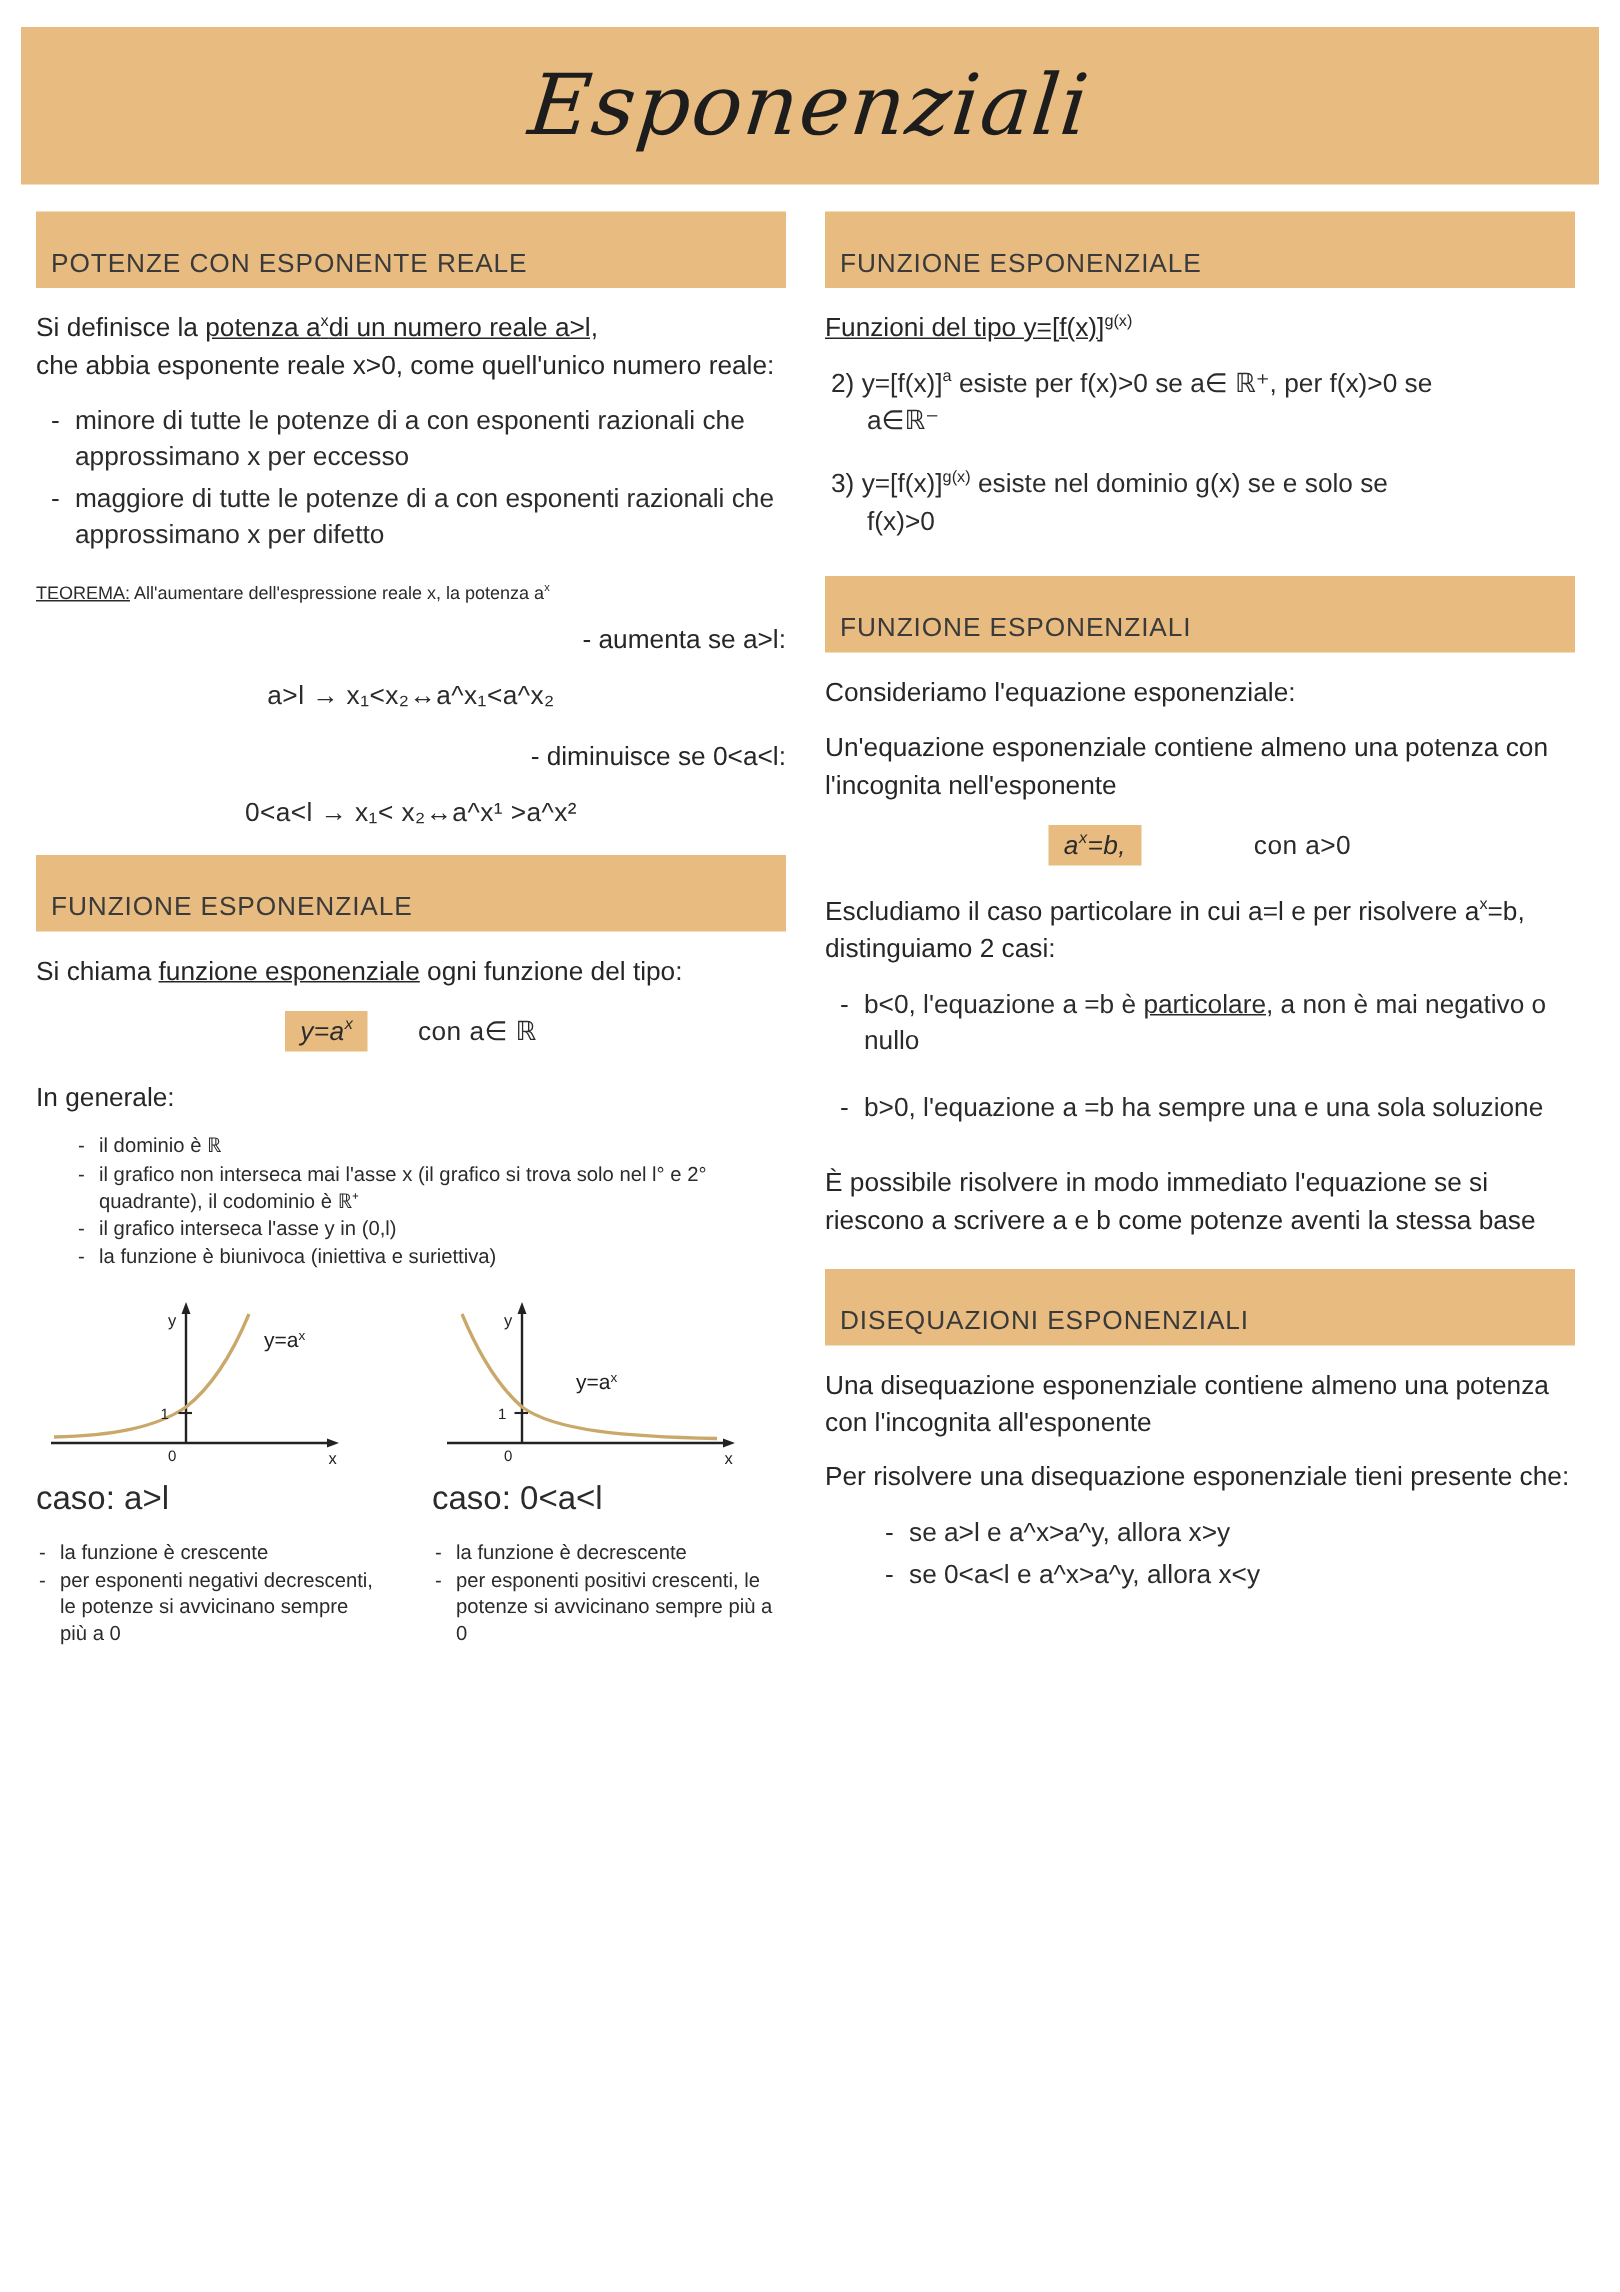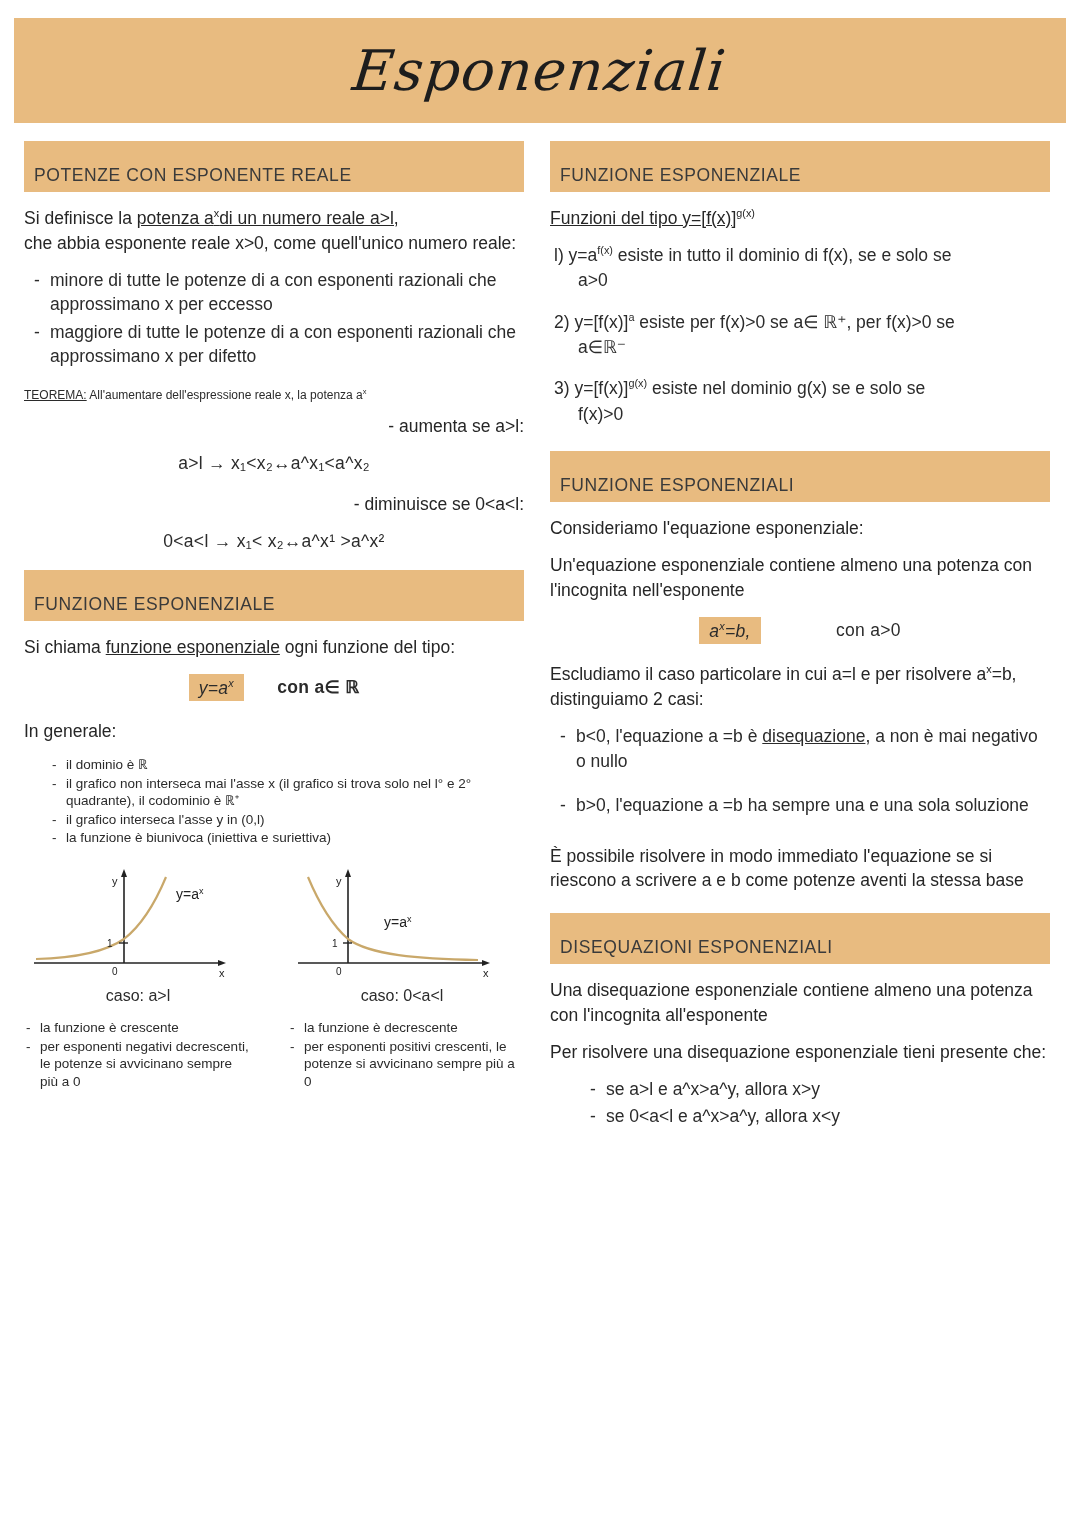--- a/index.html
+++ b/index.html
@@ -108,21 +108,21 @@
 
   
   .graphs {
     display: flex;
     gap: 36px;
     margin-top: 16px;
   }
   .graph-cell { width: 228px; }
   .graph-box { position: relative; width: 220px; height: 120px; }
   .graph-box svg { display: block; }
-  .caption { font-size: 16px; margin-top: 4px; text-align: center; }
+  .caption { font-size: 22px; margin-top: 4px; }
   .notes { margin-top: 14px; }
 
   .sp8 { height: 8px; }
   .sp14 { height: 14px; }
 </style>
 </head>
 <body>
 
 <div class="page">
 
@@ -158,21 +158,21 @@
       <div class="formula">0&lt;a&lt;l → x₁&lt; x₂↔a^x¹ &gt;a^x²</div>
 
       <div class="sect-head">FUNZIONE ESPONENZIALE</div>
 
       <p>
         <span>Si chiama </span><span class="u">funzione esponenziale</span><span> ogni funzione del tipo:</span>
       </p>
 
       <div class="formula">
         <span class="hl"><span>y=a</span><sup>x</sup></span>
-        <span style="margin-left:28px;font-weight:bold;">con a∈ ℝ</span>
+        <span style="margin-left:28px;">con a∈ ℝ</span>
       </div>
 
       <p>In generale:</p>
 
       <ul class="dash-list sm" style="margin-left:26px;">
         <li>il dominio è ℝ</li>
         <li>il grafico non interseca mai l'asse x (il grafico si trova solo nel l° e 2° quadrante), il codominio è ℝ⁺</li>
         <li>il grafico interseca l'asse y in (0,l)</li>
         <li>la funzione è biunivoca (iniettiva e suriettiva)</li>
       </ul>
@@ -229,25 +229,20 @@
     </div>
 
     <div class="col right">
 
       <div class="sect-head">FUNZIONE ESPONENZIALE</div>
 
       <p>
         <span class="u">Funzioni del tipo y=[f(x)]</span><sup>g(x)</sup>
       </p>
 
-      <div class="num-item">
-        <span>l)</span>
-        <span>y=a</span><sup>f(x)</sup><span> esiste in tutto il dominio di f(x), se e solo se</span>
-        <span class="cont">a&gt;0</span>
-      </div>
 
       <div class="num-item">
         <span>2)</span>
         <span>y=[f(x)]</span><sup>a</sup><span> esiste per f(x)&gt;0 se a∈ ℝ⁺, per f(x)&gt;0 se</span>
         <span class="cont">a∈ℝ⁻</span>
       </div>
 
       <div class="num-item">
         <span>3)</span>
         <span>y=[f(x)]</span><sup>g(x)</sup><span> esiste nel dominio g(x) se e solo se</span>
@@ -264,21 +259,21 @@
       <div class="formula">
         <span class="hl"><span>a</span><sup>x</sup><span>=b,</span></span>
         <span style="margin-left:70px;">con a&gt;0</span>
       </div>
 
       <p>
         <span>Escludiamo il caso particolare in cui a=l e per risolvere a</span><sup>x</sup><span>=b, distinguiamo 2 casi:</span>
       </p>
 
       <ul class="dash-list">
-        <li><span>b&lt;0, l'equazione a =b è </span><span class="u">disequazione</span><span>, a non è mai negativo o nullo</span></li>
+        <li><span>b&lt;0, l'equazione a =b è </span><span class="u">particolare</span><span>, a non è mai negativo o nullo</span></li>
       </ul>
       <div class="sp8"></div>
       <ul class="dash-list">
         <li>b&gt;0, l'equazione a =b ha sempre una e una sola soluzione</li>
       </ul>
 
       <div class="sp14"></div>
 
       <p>È possibile risolvere in modo immediato l'equazione se si riescono a scrivere a e b come potenze aventi la stessa base</p>
 

